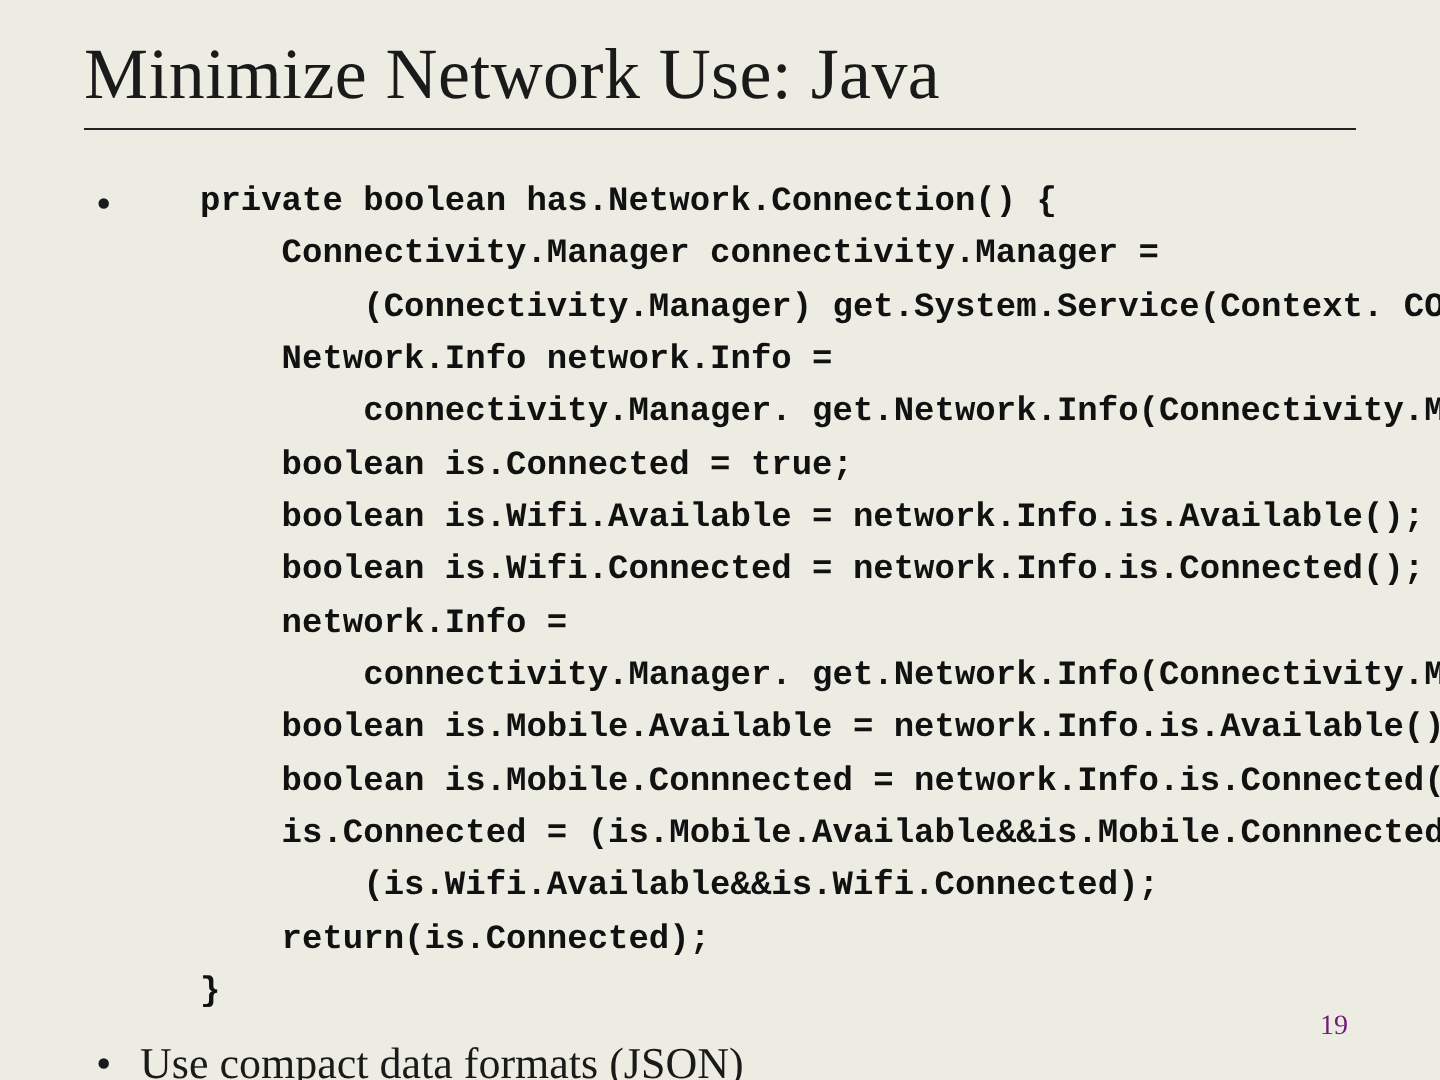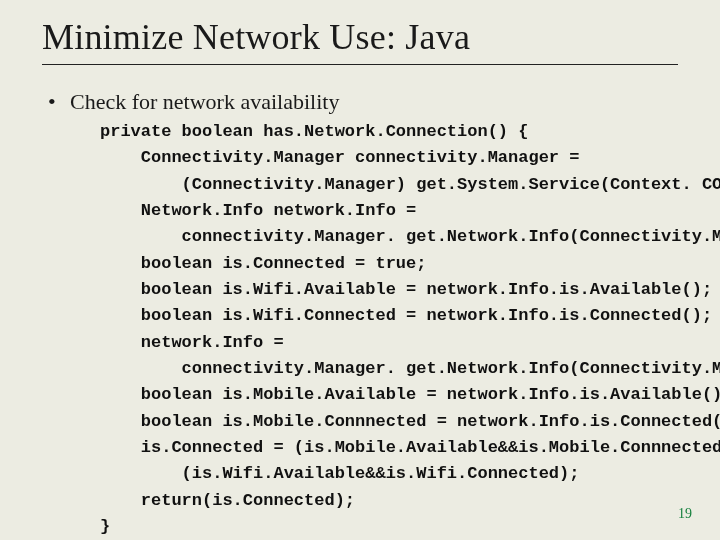--- a/index.html
+++ b/index.html
@@ -48,37 +48,36 @@
     font-family: 'Courier New', Courier, monospace;
     font-size: 17px;
     font-weight: bold;
     line-height: 1.55;
     white-space: pre;
     margin: 4px 0 8px 30px;
     color: #111;
   }
   .page-num {
     position: absolute;
-    right: 28px;
+    right: 46px;
     bottom: 18px;
     font-size: 14px;
-    color: #15803d;
+    color: #701a75;
     font-family: Georgia, serif;
   }
 </style>
 </head>
 <body>
 
 <div class="slide">
   <h1 class="title">Minimize Network Use: Java</h1>
   <div class="underline"></div>
 
   <ul class="bullets">
     <li>
-      <span>Check for network availability</span>
       <div class="code">private boolean has.Network.Connection() {
     Connectivity.Manager connectivity.Manager =
         (Connectivity.Manager) get.System.Service(Context. CONNECTIVITY_SERVICE);
     Network.Info network.Info =
         connectivity.Manager. get.Network.Info(Connectivity.Manager. TYPE_WIFI);
     boolean is.Connected = true;
     boolean is.Wifi.Available = network.Info.is.Available();
     boolean is.Wifi.Connected = network.Info.is.Connected();
     network.Info =
         connectivity.Manager. get.Network.Info(Connectivity.Manager. TYPE_MOBILE);

